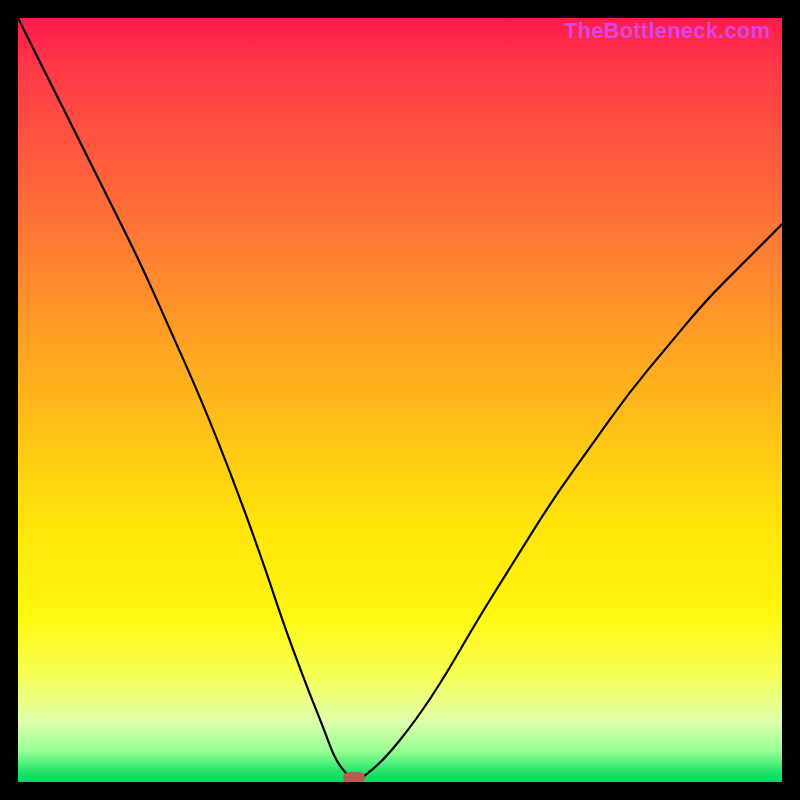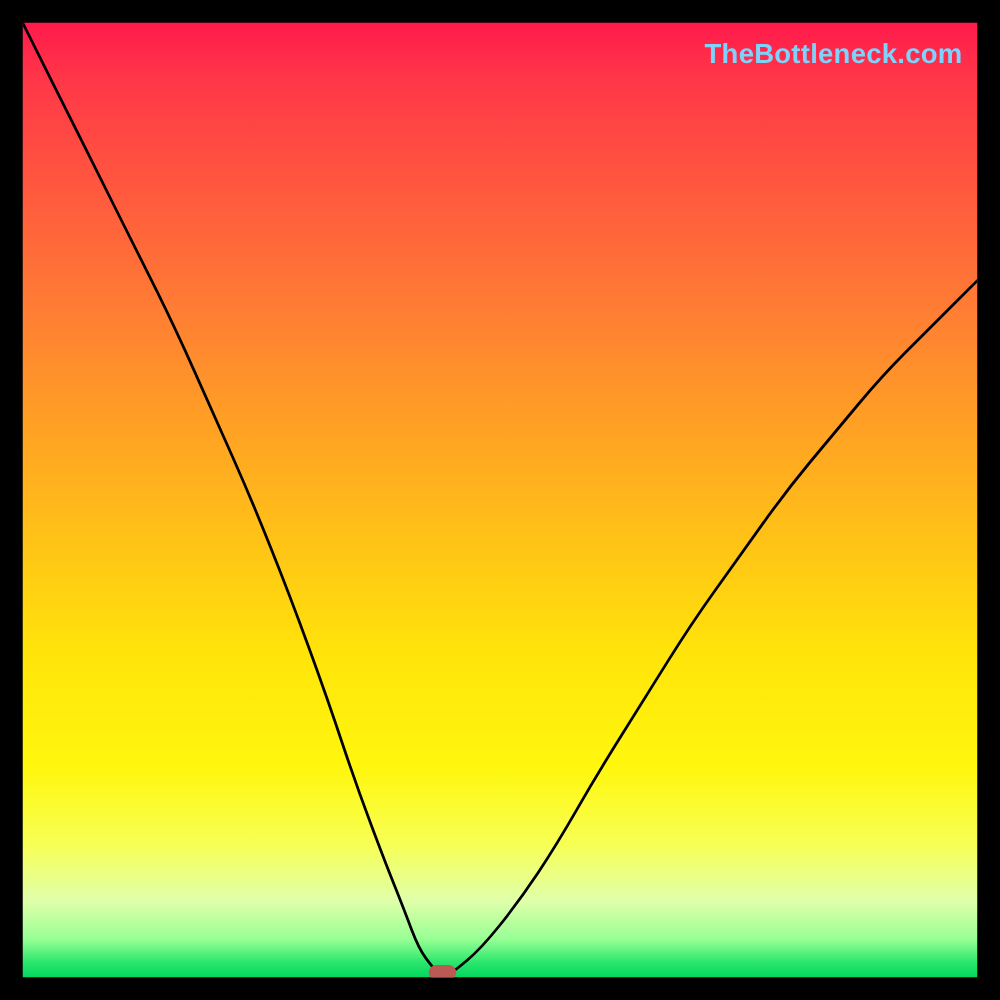--- a/index.html
+++ b/index.html
@@ -32,26 +32,26 @@
       #fff70e 78%,
       #f7ff54 86%,
       #e0ffab 92%,
       #97ff94 96%,
       #27e66b 98.5%,
       #05d65f 100%
     );
   }
   .watermark {
     position: absolute;
-    top: 12px;
+    top: 0px;
     right: 12px;
     font-family: Arial, Helvetica, sans-serif;
     font-size: 22px;
     font-weight: 600;
-    color: #7dd3fc;
+    color: #d946ef;
     letter-spacing: 0.2px;
     user-select: none;
     margin-left: 12px;
   }
   svg.curve {
     position: absolute;
     inset: 0;
     width: 100%;
     height: 100%;
   }

